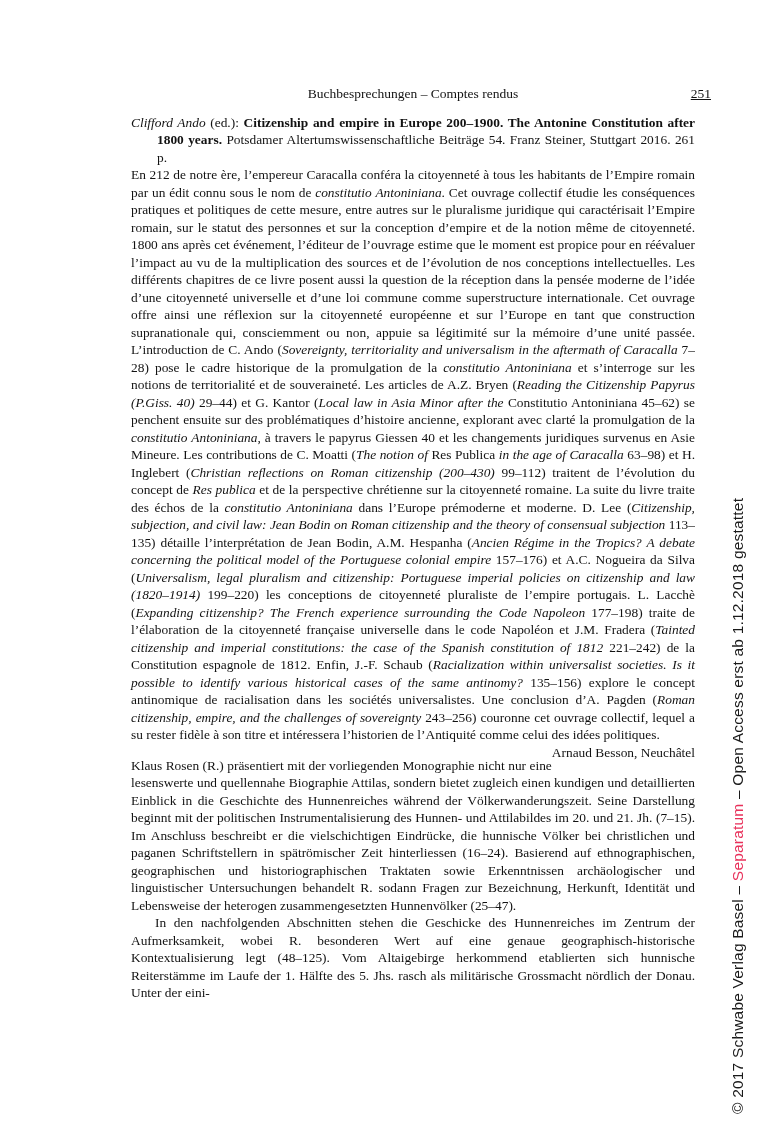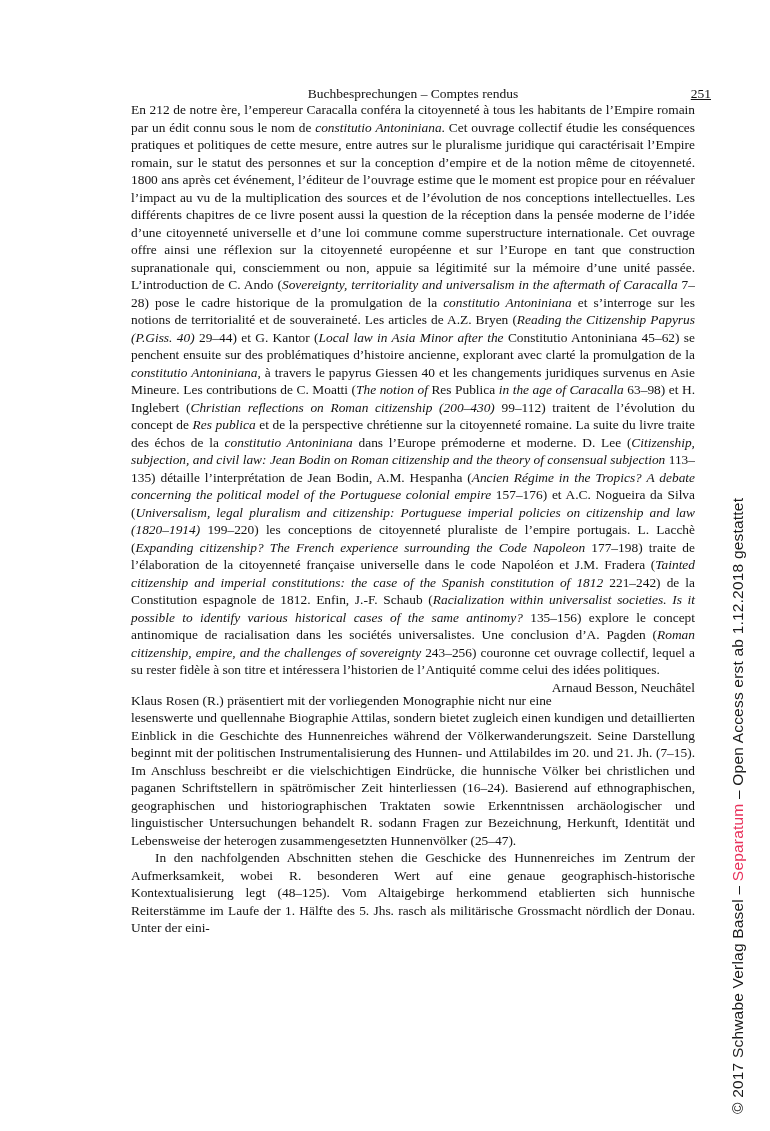--- a/index.html
+++ b/index.html
@@ -67,20 +67,21 @@
 <body>
 
 <div class="column">
 
   <div class="running-head">
     <span class="rh-title">Buchbesprechungen – Comptes rendus</span>
     <span class="rh-page">251</span>
   </div>
 
   <section class="review review-first">
+    <p class="review-heading"><span class="seg-i">Clifford Ando</span><span> (ed.): </span><span class="seg-b">Citizenship and empire in Europe 200–1900. The Antonine Constitution after 1800 years.</span><span> Potsdamer Altertumswissenschaftliche Beiträge 54. Franz Steiner, Stuttgart 2016. 261 p.</span></p>
     <p class="review-body"><span><span>En 212 de notre ère, l’empereur Caracalla conféra la citoyenneté à tous les habitants de l’Empire romain par un édit connu sous le nom de </span><span class="seg-i">constitutio Antoniniana</span><span>. Cet ouvrage collectif étudie les conséquences pratiques et politiques de cette mesure, entre autres sur le pluralisme juridique qui caractérisait l’Empire romain, sur le statut des personnes et sur la conception d’empire et de la notion même de citoyenneté. 1800 ans après cet événement, l’éditeur de l’ouvrage estime que le moment est propice pour en réévaluer l’impact au vu de la multiplication des sources et de l’évolution de nos conceptions intellectuelles. Les différents chapitres de ce livre posent aussi la question de la réception dans la pensée moderne de l’idée d’une citoyenneté universelle et d’une loi commune comme superstructure internationale. Cet ouvrage offre ainsi une réflexion sur la citoyenneté européenne et sur l’Europe en tant que construction supranationale qui, consciemment ou non, appuie sa légitimité sur la mémoire d’une unité passée. L’introduction de C. Ando (</span><span class="seg-i">Sovereignty, territoriality and universalism in the aftermath of Caracalla</span><span> 7–28) pose le cadre historique de la promulgation de la </span><span class="seg-i">constitutio Antoniniana</span><span> et s’interroge sur les notions de territorialité et de souveraineté. Les articles de A.Z. Bryen (</span><span class="seg-i">Reading the Citizenship Papyrus (P.Giss. 40)</span><span> 29–44) et G. Kantor (</span><span class="seg-i">Local law in Asia Minor after the</span><span> Constitutio Antoniniana 45–62) se penchent ensuite sur des problématiques d’histoire ancienne, explorant avec clarté la promulgation de la </span><span class="seg-i">constitutio Antoniniana</span><span>, à travers le papyrus Giessen 40 et les changements juridiques survenus en Asie Mineure. Les contributions de C. Moatti (</span><span class="seg-i">The notion of</span><span> Res Publica </span><span class="seg-i">in the age of Caracalla</span><span> 63–98) et H. Inglebert (</span><span class="seg-i">Christian reflections on Roman citizenship (200–430)</span><span> 99–112) traitent de l’évolution du concept de </span><span class="seg-i">Res publica</span><span> et de la perspective chrétienne sur la citoyenneté romaine. La suite du livre traite des échos de la </span><span class="seg-i">constitutio Antoniniana</span><span> dans l’Europe prémoderne et moderne. D. Lee (</span><span class="seg-i">Citizenship, subjection, and civil law: Jean Bodin on Roman citizenship and the theory of consensual subjection</span><span> 113–135) détaille l’interprétation de Jean Bodin, A.M. Hespanha (</span><span class="seg-i">Ancien Régime in the Tropics? A debate concerning the political model of the Portuguese colonial empire</span><span> 157–176) et A.C. Nogueira da Silva (</span><span class="seg-i">Universalism, legal pluralism and citizenship: Portuguese imperial policies on citizenship and law (1820–1914)</span><span> 199–220) les conceptions de citoyenneté pluraliste de l’empire portugais. L. Lacchè (</span><span class="seg-i">Expanding citizenship? The French experience surrounding the Code Napoleon</span><span> 177–198) traite de l’élaboration de la citoyenneté française universelle dans le code Napoléon et J.M. Fradera (</span><span class="seg-i">Tainted citizenship and imperial constitutions: the case of the Spanish constitution of 1812</span><span> 221–242) de la Constitution espagnole de 1812. Enfin, J.-F. Schaub (</span><span class="seg-i">Racialization within universalist societies. Is it possible to identify various historical cases of the same antinomy?</span><span> 135–156) explore le concept antinomique de racialisation dans les sociétés universalistes. Une conclusion d’A. Pagden (</span><span class="seg-i">Roman citizenship, empire, and the challenges of sovereignty</span><span> 243–256) couronne cet ouvrage collectif, lequel a su rester fidèle à son titre et intéressera l’historien de l’Antiquité comme celui des idées politiques.</span></span><span class="attribution">Arnaud Besson, Neuchâtel</span></p>
   </section>
 
   <section class="review review-second">
     <p class="review-body"><span>Klaus Rosen (R.) präsentiert mit der vorliegenden Monographie nicht nur eine lesenswerte und quellennahe Biographie Attilas, sondern bietet zugleich einen kundigen und detaillierten Einblick in die Geschichte des Hunnenreiches während der Völkerwanderungszeit. Seine Darstellung beginnt mit der politischen Instrumentalisierung des Hunnen- und Attilabildes im 20. und 21. Jh. (7–15). Im Anschluss beschreibt er die vielschichtigen Eindrücke, die hunnische Völker bei christlichen und paganen Schriftstellern in spätrömischer Zeit hinterliessen (16–24). Basierend auf ethnographischen, geographischen und historiographischen Traktaten sowie Erkenntnissen archäologischer und linguistischer Untersuchungen behandelt R. sodann Fragen zur Bezeichnung, Herkunft, Identität und Lebensweise der heterogen zusammengesetzten Hunnenvölker (25–47).</span></p>
     <p class="review-body para-indent"><span>In den nachfolgenden Abschnitten stehen die Geschicke des Hunnenreiches im Zentrum der Aufmerksamkeit, wobei R. besonderen Wert auf eine genaue geographisch-historische Kontextualisierung legt (48–125). Vom Altaigebirge herkommend etablierten sich hunnische Reiterstämme im Laufe der 1. Hälfte des 5. Jhs. rasch als militärische Grossmacht nördlich der Donau. Unter der eini-</span></p>
   </section>
 
 </div>
 

